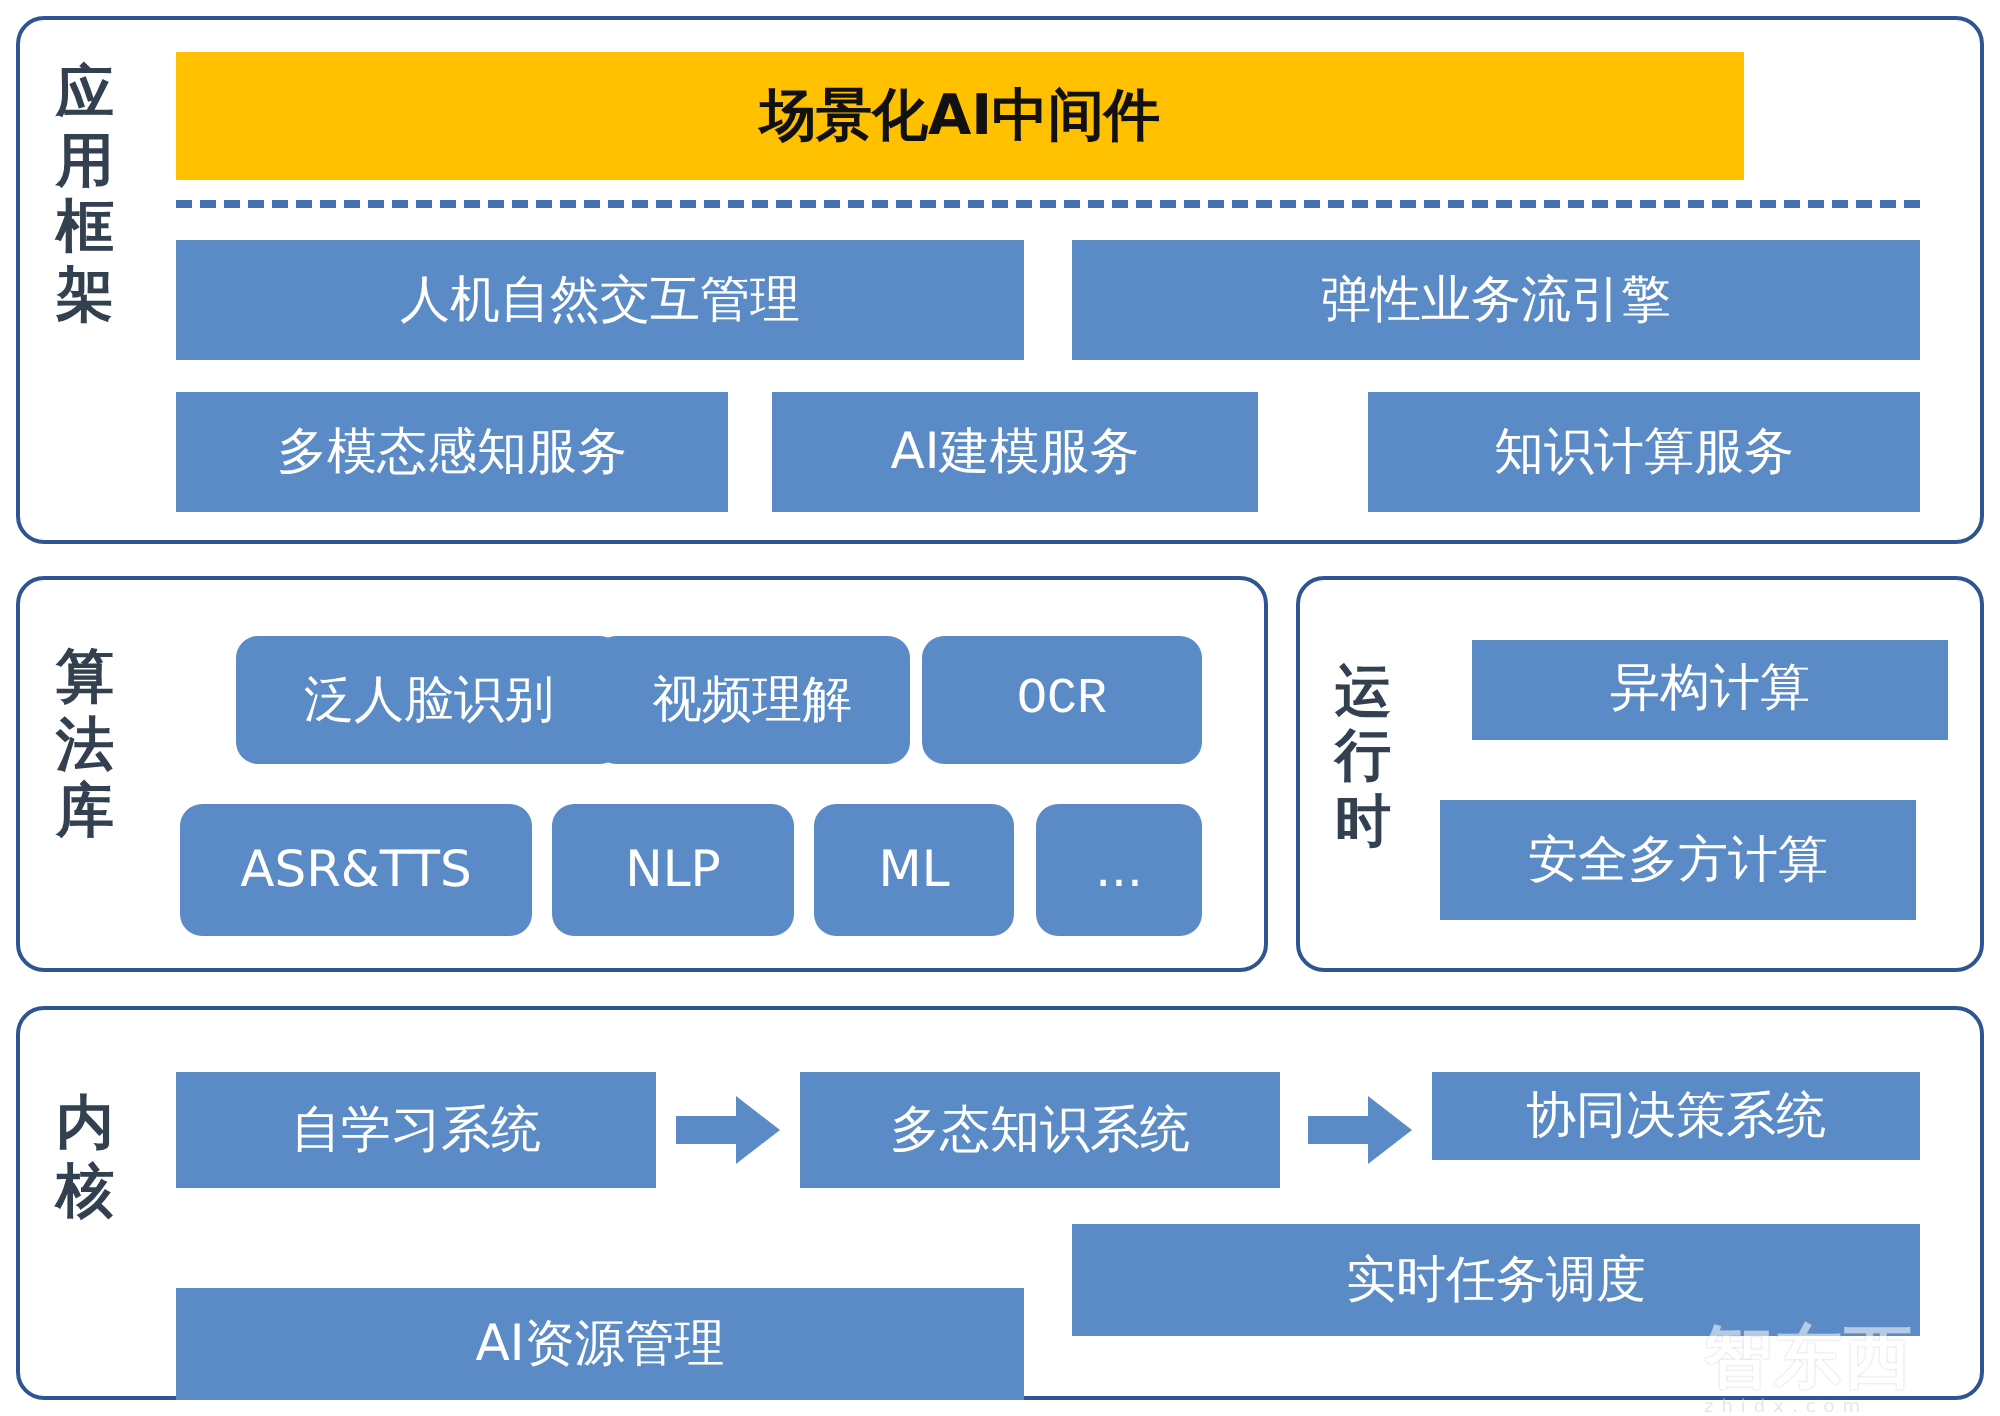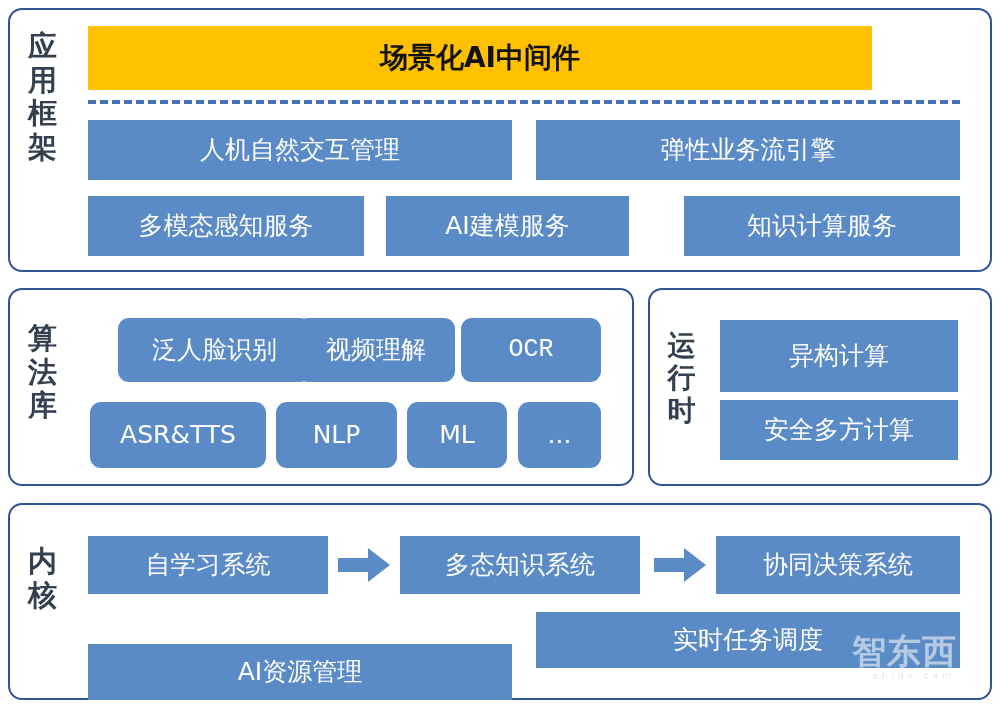--- a/index.html
+++ b/index.html
@@ -96,27 +96,27 @@
   #box-face   { left: 90px;  top: 318px; width: 193px; height: 64px; margin-left: 28px; }
   #box-video  { left: 297px; top: 318px; width: 158px; height: 64px; }
   #box-ocr    { left: 461px; top: 318px; width: 140px; height: 64px; font-family: Liberation Mono, monospace; }
 
   #box-asrtts { left: 90px;  top: 402px; width: 176px; height: 66px; }
   #box-nlp    { left: 276px; top: 402px; width: 121px; height: 66px; }
   #box-ml     { left: 407px; top: 402px; width: 100px; height: 66px; }
   #box-etc    { left: 518px; top: 402px; width: 83px;  height: 66px; }
 
   
-  #box-hetero { left: 720px; top: 320px; width: 238px; height: 72px; font-family: Liberation Serif, serif; }
+  #box-hetero { left: 736px; top: 320px; width: 238px; height: 50px; font-family: Liberation Serif, serif; }
   #box-mpc    { left: 720px; top: 400px; width: 238px; height: 60px; }
 
   
   #box-selflearn { left: 88px;  top: 536px; width: 240px; height: 58px; }
   #box-multiknow { left: 400px; top: 536px; width: 240px; height: 58px; }
-  #box-codecide  { left: 716px; top: 536px; width: 244px; height: 58px; }
+  #box-codecide  { left: 716px; top: 536px; width: 244px; height: 44px; }
 
   #box-ai-res   { left: 88px;  top: 612px; width: 424px; height: 56px; margin-top: 32px; }
   #box-sched    { left: 536px; top: 612px; width: 424px; height: 56px; }
 
   
   .block-arrow {
     position: absolute;
     width: 52px;
     height: 34px;
   }
@@ -134,27 +134,27 @@
     pointer-events: none;
   }
   #watermark .wm-text {
     font-size: 34px;
     font-weight: bold;
     color: #ffffff;
     letter-spacing: 1px;
     line-height: 1;
     text-shadow: 0 0 1px rgba(120,140,170,.9);
     mix-blend-mode: normal;
+    margin-top: 28px;
   }
   #watermark .wm-sub {
     font-size: 9px;
     letter-spacing: 4px;
     color: #c9d3e0;
     margin-top: 3px;
-    margin-left: 21px;
   }
 </style>
 </head>
 <body>
 
 <div id="diagram">
 
   <div class="panel" id="panel-app"></div>
 
   <div class="side-label" id="label-app">应

